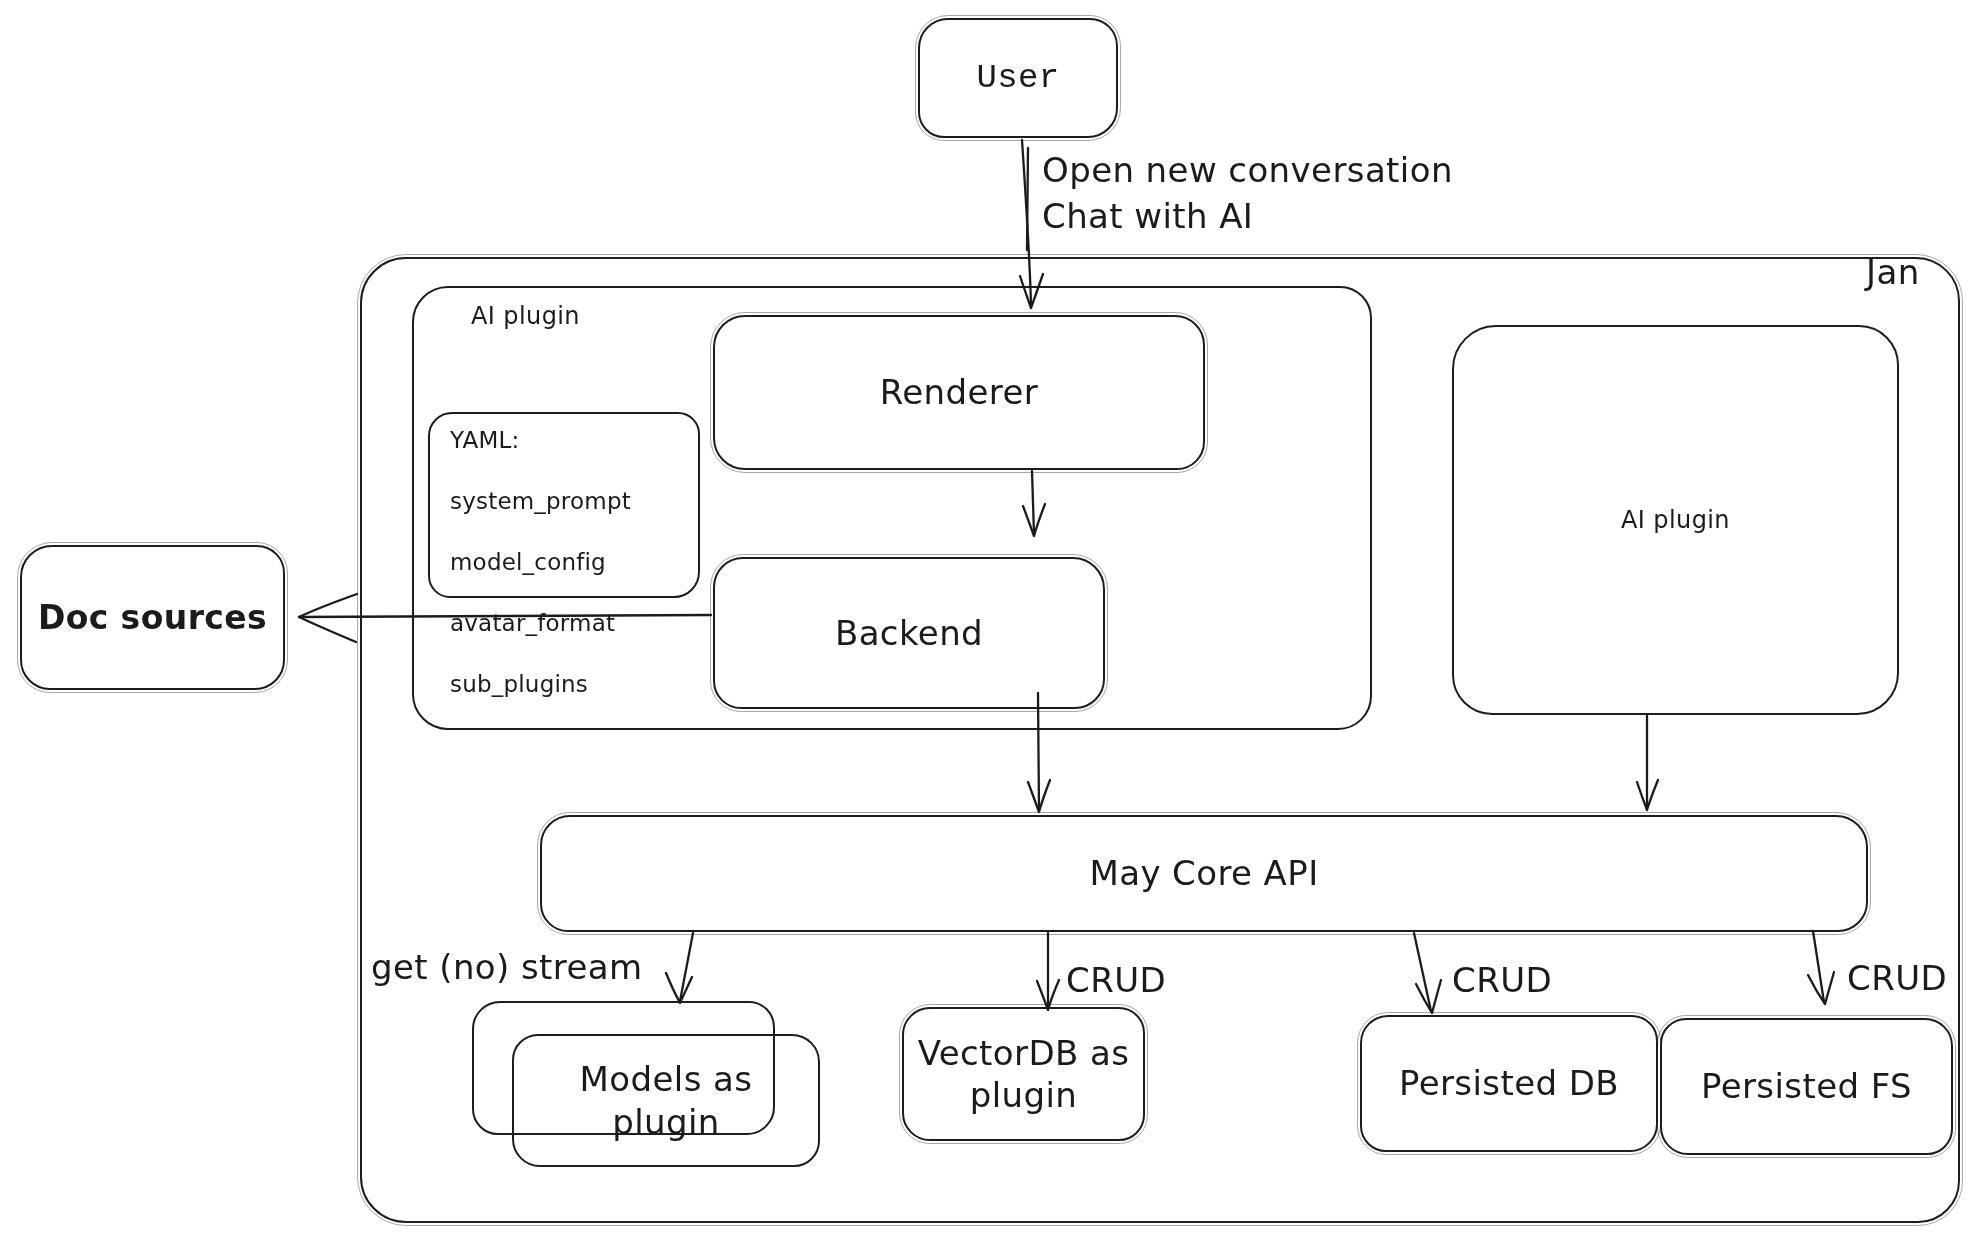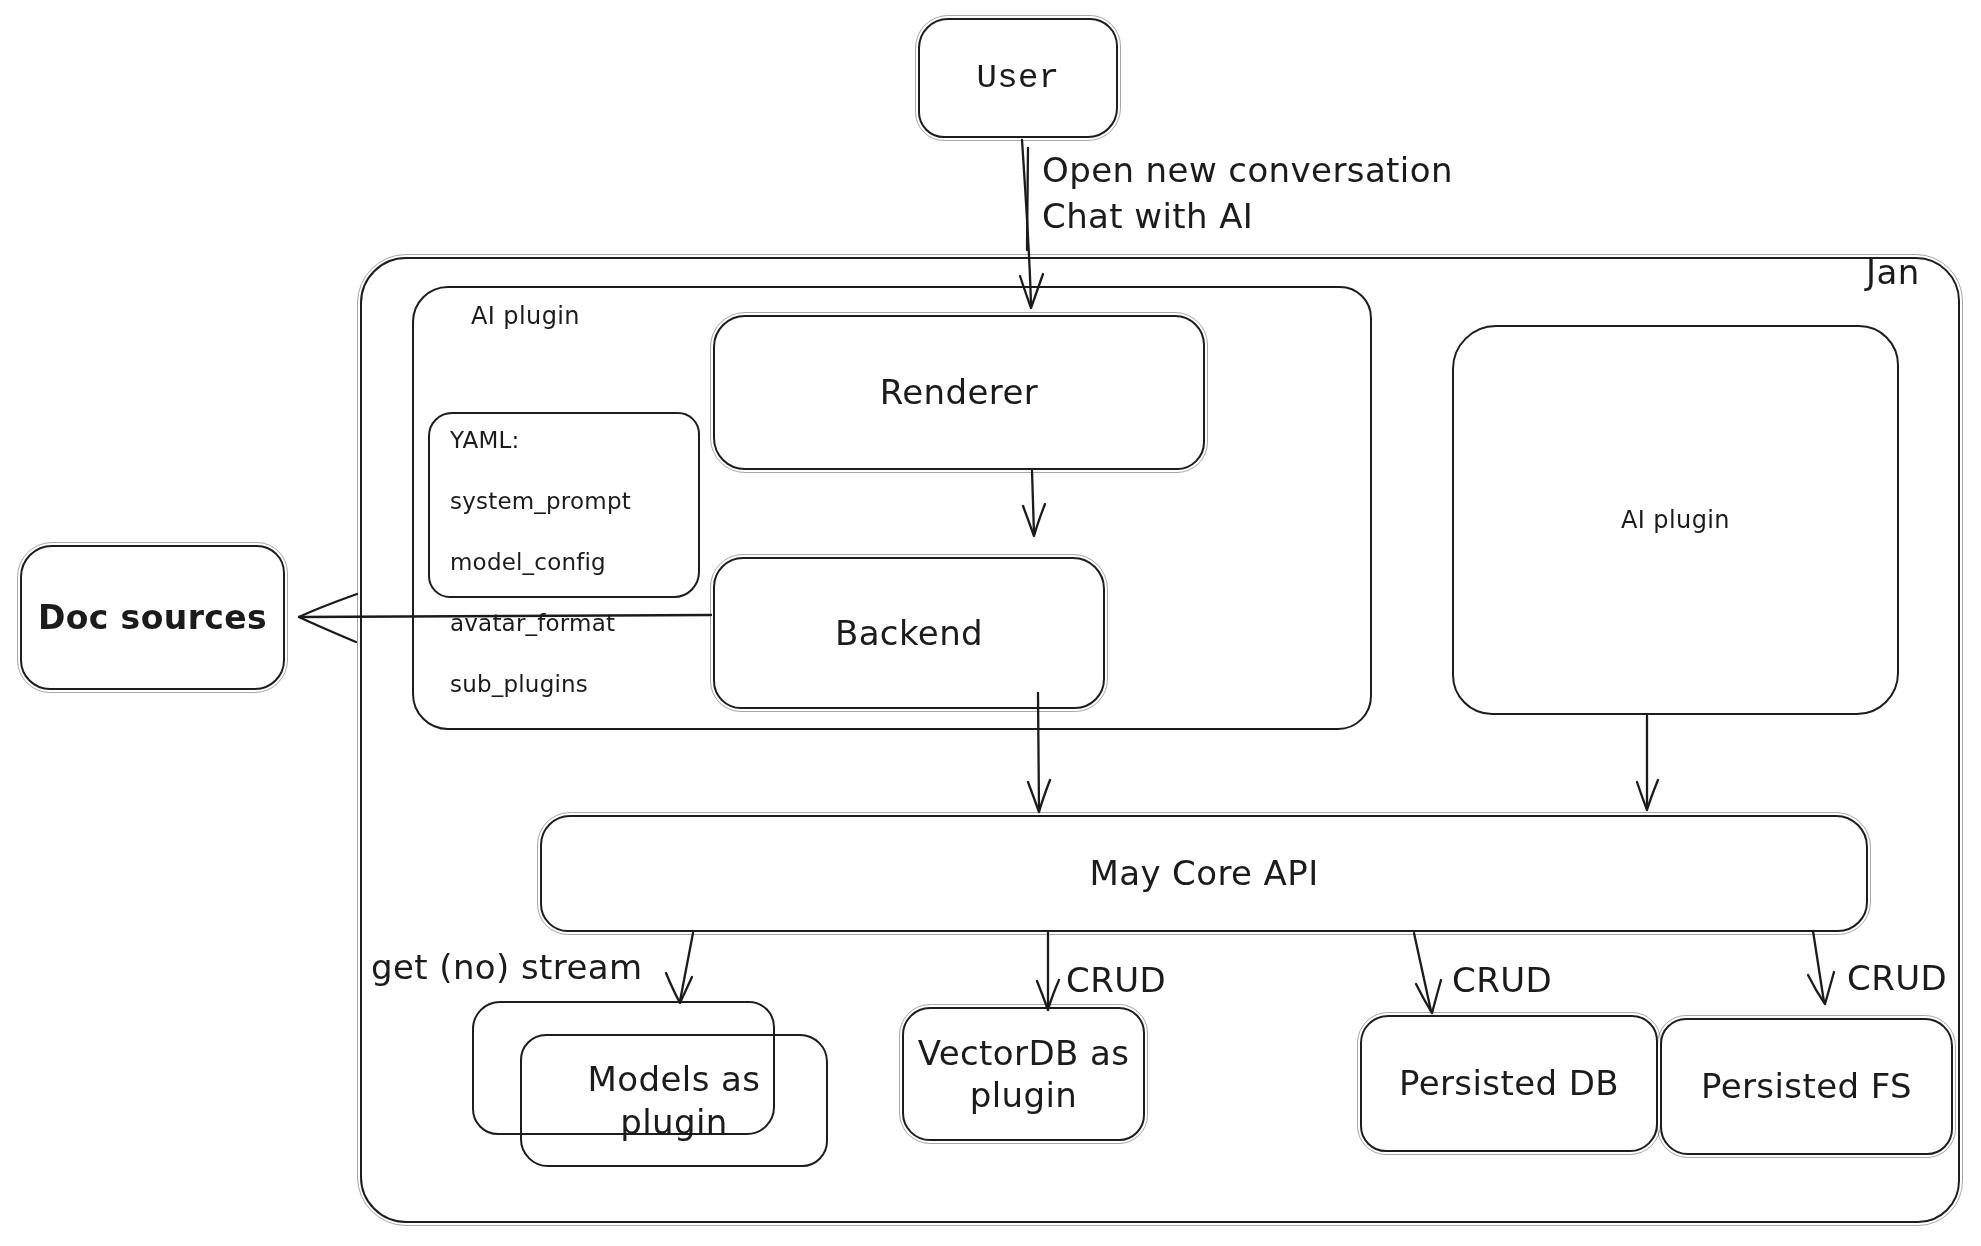--- a/index.html
+++ b/index.html
@@ -94,21 +94,21 @@
 
   <div class="node dbl fs34" style="left:713px; top:540px; width:392px; height:152px; border-radius:30px 32px 30px 28px;margin-top:17px;">Backend</div>
 
   <div class="node fs36" style="left:1405px; top:325px; width:447px; height:390px; border-radius:44px 40px 42px 40px;">AI plugin</div>
 
   <div class="node dbl fs33" style="left:20px; top:545px; width:265px; height:145px; border-radius:32px 28px 30px 30px;font-weight:bold;">Doc sources</div>
 
   <div class="node dbl fs34" style="left:540px; top:815px; width:1328px; height:117px; border-radius:30px 32px 30px 28px;">May Core API</div>
 
   <div class="node" style="left:472px; top:1001px; width:303px; height:134px; border-radius:28px 26px 28px 26px;"></div>
-  <div class="node fs34" style="left:512px; top:1034px; width:308px; height:133px; border-radius:26px 28px 26px 28px; padding:0 10px;margin-left:8px;">Models as plugin</div>
+  <div class="node fs34" style="left:512px; top:1034px; width:308px; height:133px; border-radius:26px 28px 26px 28px; padding:0 10px;">Models as plugin</div>
 
   <div class="node dbl fs34" style="left:902px; top:1007px; width:243px; height:134px; border-radius:28px 26px 26px 28px; padding:0 10px;">VectorDB as plugin</div>
 
   <div class="node dbl fs34" style="left:1320px; top:1015px; width:298px; height:137px; border-radius:28px 26px 28px 26px;margin-left:40px;">Persisted DB</div>
 
   <div class="node dbl fs34" style="left:1660px; top:1018px; width:293px; height:137px; border-radius:26px 28px 26px 28px;">Persisted FS</div>
 
   <div class="lbl fs34" style="left:1042px; top:148px;">
     <div>Open new conversation</div>
     <div>Chat with AI</div>

